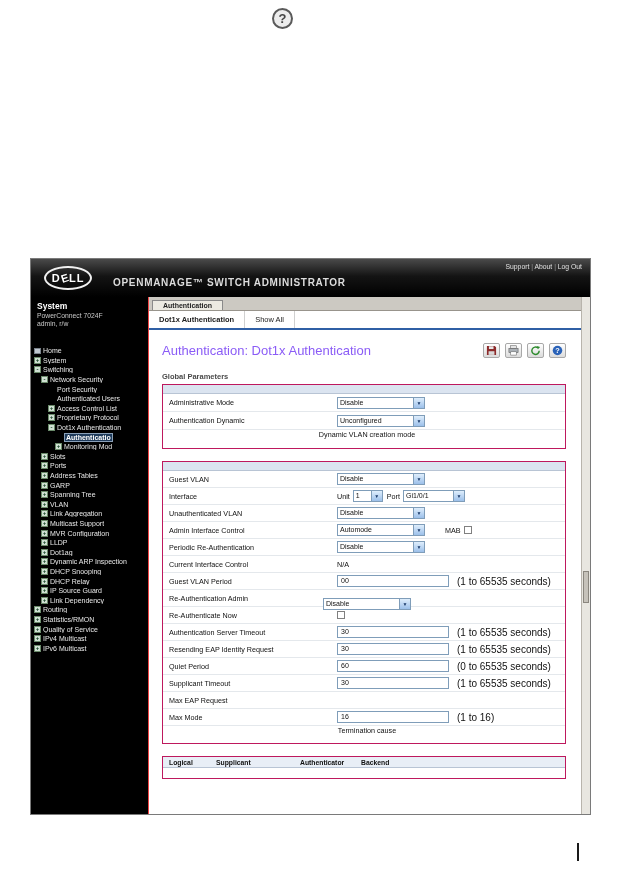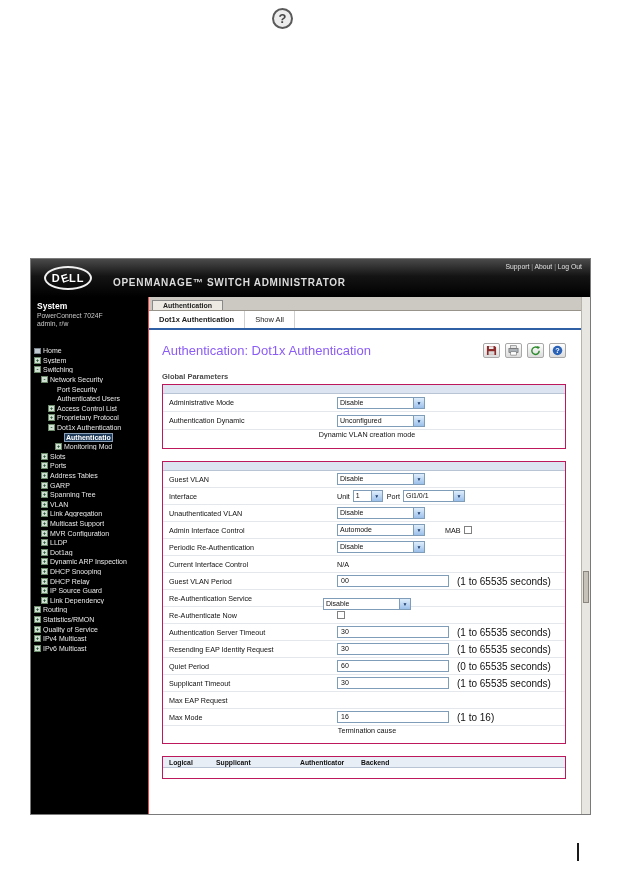--- a/index.html
+++ b/index.html
@@ -423,21 +423,21 @@
                     </div>
                   </div>
                   <div class="prow">
                     <div class="plabel">Guest VLAN Period</div>
                     <div class="pctrl">
                       <span class="xinput">00</span>
                       <span class="hint">(1 to 65535 seconds)</span>
                     </div>
                   </div>
                   <div class="prow">
-                    <div class="plabel">Re-Authentication Service</div>
+                    <div class="plabel">Re-Authentication Admin</div>
                   </div>
                   <div class="prow">
                     <div class="plabel">Re-Authenticate Now</div>
                     <div class="pctrl">
                       <span class="xcheck"></span>
                     </div>
                   </div>
                   <div class="prow">
                     <div class="plabel">Authentication Server Timeout</div>
                     <div class="pctrl">

